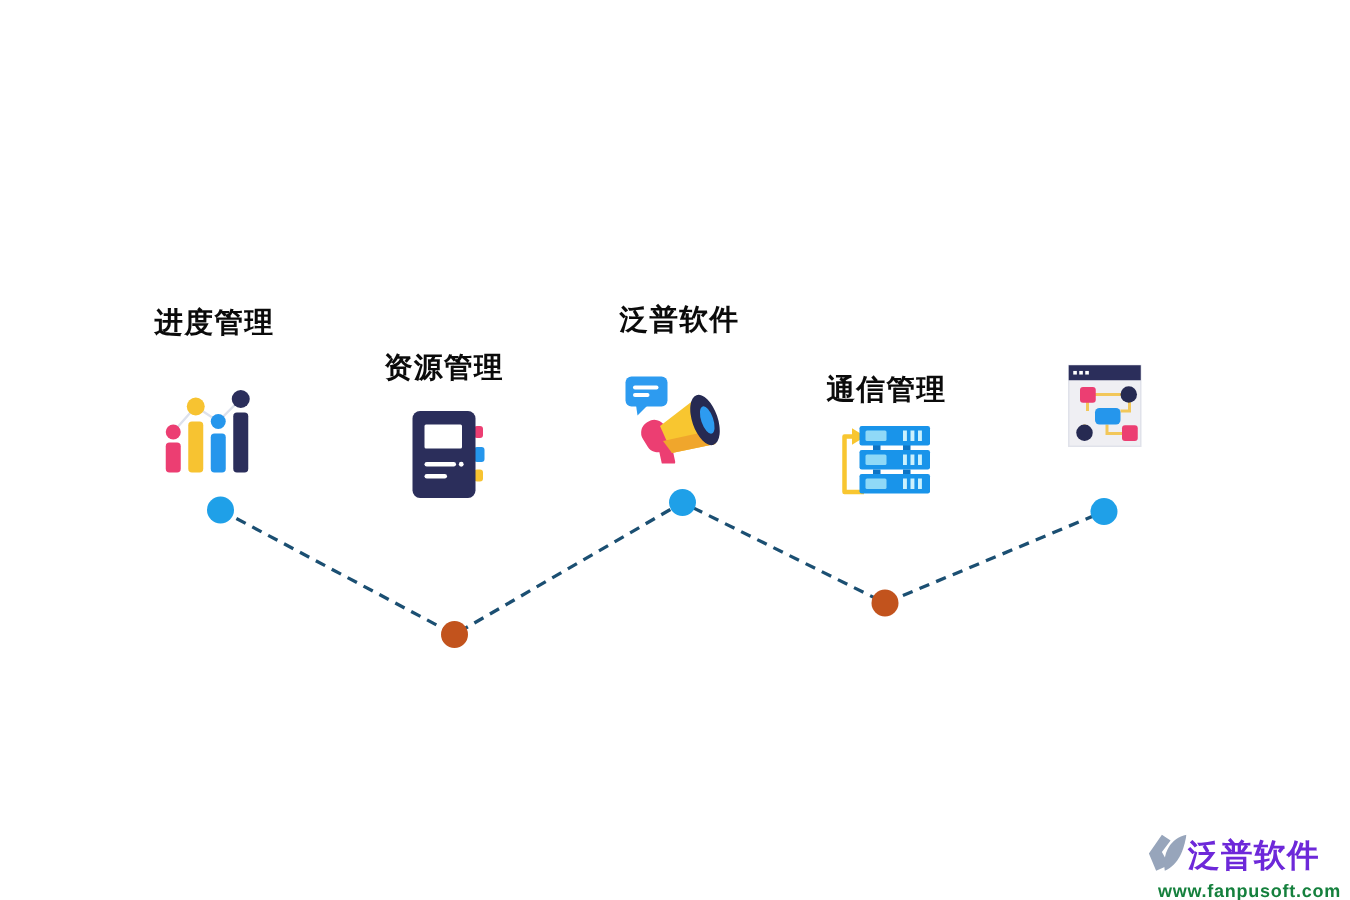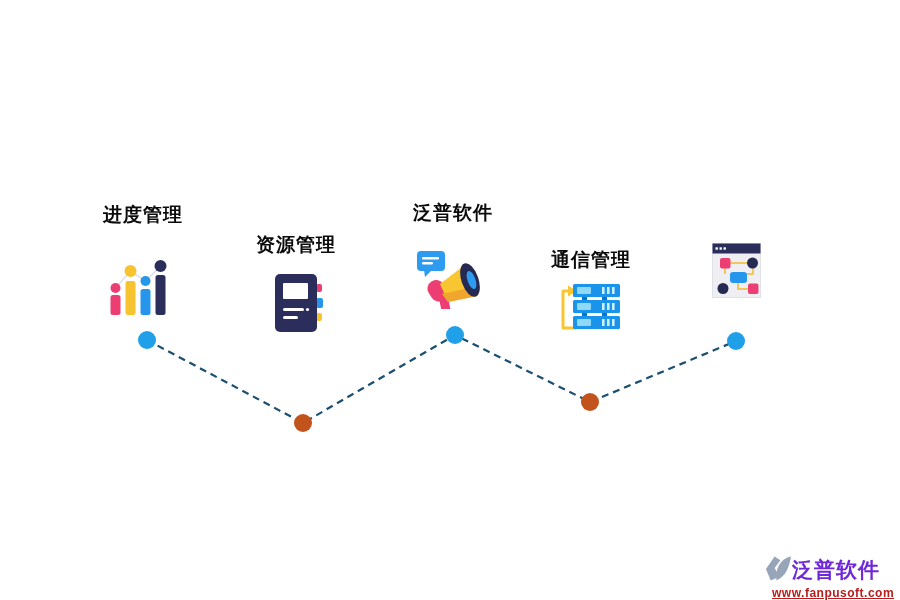--- a/index.html
+++ b/index.html
@@ -136,16 +136,16 @@
   <div class="watermark">
     <div class="wm-row">
       <span>
         <svg width="27" height="28" viewBox="0 0 28 28">
           <path d="M2,15 L11,2 L17,6 L11,14 L16,23 L7,27 Z" fill="#97A5BB"></path>
           <path d="M13,27 C11,15 17,4 28,2 C26,13 23,22 13,27 Z" fill="#97A5BB"></path>
         </svg>
       </span>
       <span class="wm-brand" style="color: #6d28d9;">泛普软件</span>
     </div>
-    <div class="wm-url" style="color: #b91c1c; text-decoration: underline;">www.fanpusoft.com</div>
+    <div class="wm-url" style="color: #15803d;">www.fanpusoft.com</div>
   </div>
 
 </div>
 
 </body></html>

